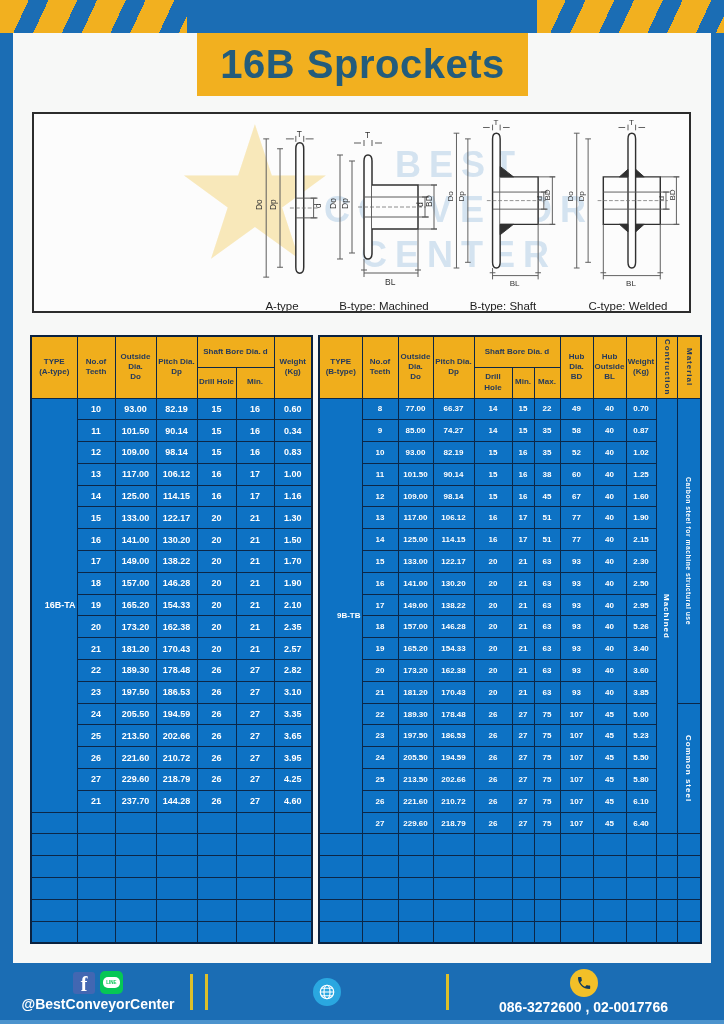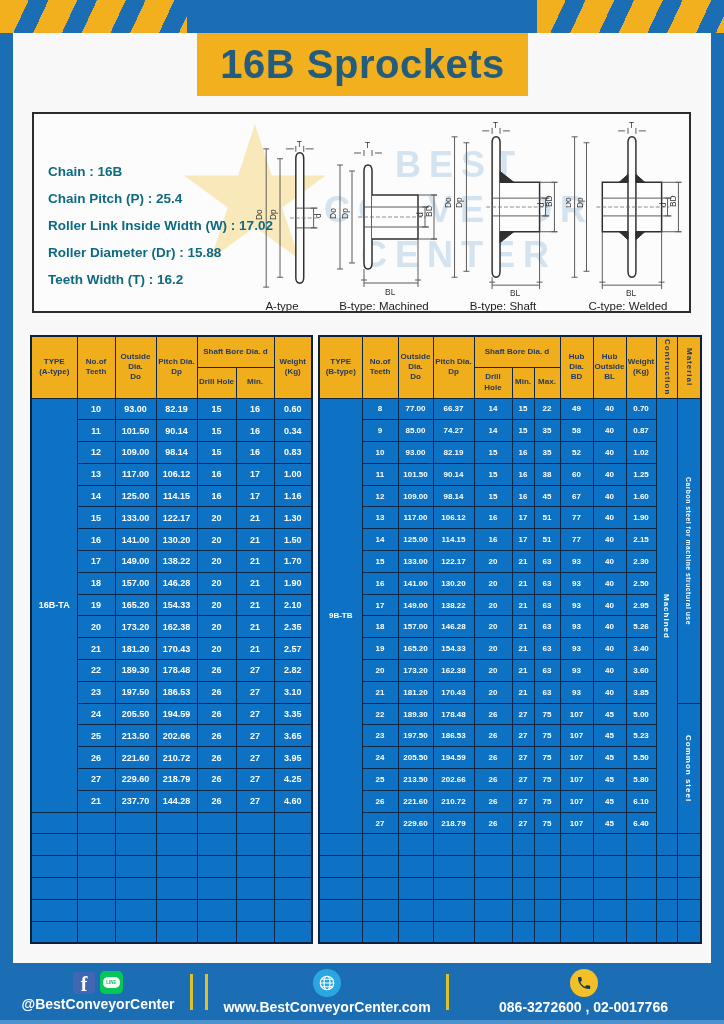--- a/index.html
+++ b/index.html
@@ -27,39 +27,39 @@
               font-size:13.5px;font-weight:700;line-height:2.0;white-space:nowrap;}
   .figs{position:absolute;left:206px;top:4px;width:450px;height:194px;z-index:1;
         display:flex;justify-content:space-between;align-items:flex-end;}
   .fig{display:flex;flex-direction:column;align-items:center;justify-content:flex-end;height:194px;}
   .fig svg{display:block;}
   .fig .dim{stroke:#5a5a5a;stroke-width:1;fill:none;}
   .fig .part{stroke:#303030;stroke-width:1.5;fill:#fdfdfd;}
   .fig .weld{fill:#303030;stroke:#303030;}
   .fig .cl{stroke:#707070;stroke-width:.8;fill:none;stroke-dasharray:4 2;}
   .fig text{font-family:"Liberation Sans",sans-serif;font-size:8.5px;fill:#333;}
-  .fig-label{margin-top:3px;font-size:11.5px;color:#1d1d1d;}
+  .fig-label{margin-top:13px;font-size:11.5px;color:#1d1d1d;}
   
   table.spec-table{position:absolute;top:302px;border-collapse:collapse;table-layout:fixed;
                    border:2px solid #0a2240;}
   table.left-t{left:17px;width:281px;}
   table.right-t{left:305px;width:382px;}
   .spec-table th,.spec-table td{border:1.5px solid #0c2747;text-align:center;vertical-align:middle;
                                 padding:0 1px;overflow:hidden;}
   .spec-table th{background:#f0ae1c;color:#253a5c;font-size:8px;font-weight:700;line-height:1.3;}
   .spec-table thead tr{height:31px;}
   .spec-table td{background:#0d72c4;color:#fff;font-weight:700;}
   table.left-t td{font-size:9px;}
   table.right-t td{font-size:8px;}
   .spec-table tbody tr{height:21.8px;}
   .pre{white-space:pre-line;}
   th.vert,td.vert-cell{writing-mode:vertical-rl;text-orientation:mixed;letter-spacing:1px;}
   td.vert-cell{font-size:7.5px;font-weight:700;}
   td.vert-cell.mat{font-size:6.8px;letter-spacing:.5px;}
-  td.type-cell{font-size:9px;}
+  td.type-cell{font-size:9px;text-align:right;}
   
   .footer{position:absolute;left:0;bottom:0;width:724px;height:61px;background:#1b6db4;
           border-bottom:4px solid #4c93cd;display:flex;align-items:center;padding:0 12px;}
   .fsec{display:flex;flex-direction:column;align-items:center;justify-content:center;gap:2px;}
   .fsec .ftext{color:#fff;font-size:14px;font-weight:700;white-space:nowrap;}
   .fsep{width:3px;height:36px;background:#ddc02a;margin:0 6px;flex:0 0 auto;}
   .s1{flex:0 0 172px;} .s2{flex:0 0 138px;} .s3{flex:0 0 226px;} .s4{flex:1;}
   .icon-row{display:flex;gap:5px;align-items:center;}
   .fb-icon{width:22px;height:22px;border-radius:3px;background:#4267b2;color:#fff;display:flex;
            align-items:flex-end;justify-content:center;font-family:"Liberation Serif",serif;
@@ -83,27 +83,20 @@
     <div class="title-box">
       <h1>16B Sprockets</h1>
     </div>
 
     <div class="spec-box">
       <div class="wm-star">★</div>
       <div class="wm-text pre">BEST
 CONVEYOR
 CENTER</div>
 
-      <div class="spec-lines">
-        <div>Chain  :  16B</div>
-        <div>Chain Pitch (P)  :  25.4</div>
-        <div>Roller Link Inside Width (W)  :  17.02</div>
-        <div>Roller Diameter (Dr)  : 15.88</div>
-        <div>Teeth Width (T)  :  16.2</div>
-      </div>
 
       <div class="figs">
 
         <div class="fig">
           <svg width="84" height="158" viewBox="0 0 84 160">
             <path class="dim" d="M46 10 H54 M66 10 H74 M56 7 V13 M64 7 V13"></path>
             <text x="57" y="8">T</text>
             <path class="dim" d="M26 10 V150 M23 10 h6 M23 150 h6"></path>
             <text transform="rotate(-90 22 82)" x="22" y="82">Do</text>
             <path class="dim" d="M40 20 V140 M37 20 h6 M37 140 h6"></path>
@@ -784,21 +777,20 @@
     <div class="fsep"></div>
     <div class="fsep"></div>
     <div class="fsec s3">
       <div class="circ web-c">
         <svg width="18" height="18" viewBox="0 0 24 24" fill="none" stroke="#fff" stroke-width="1.6">
             <circle cx="12" cy="12" r="9"></circle>
             <ellipse cx="12" cy="12" rx="4" ry="9"></ellipse>
             <path d="M3 12 H21 M4.5 7 H19.5 M4.5 17 H19.5"></path>
           </svg>
       </div>
-      <div class="ftext">www.BestConveyorCenter.com</div>
     </div>
     <div class="fsep"></div>
     <div class="fsec s4">
       <div class="circ tel-c">
         <svg width="16" height="16" viewBox="0 0 24 24">
             <path fill="#123a5e" d="M6.6 10.8c1.5 3 3.9 5.4 6.9 6.9l2.3-2.3c.3-.3.7-.4 1-.2 1.1.4 2.3.6 3.5.6.6 0 1 .4 1 1V20c0 .6-.4 1-1 1C10.6 21 3 13.4 3 4c0-.6.4-1 1-1h3.2c.6 0 1 .4 1 1 0 1.2.2 2.4.6 3.5.1.3 0 .7-.2 1l-2.3 2.3z"></path>
           </svg>
       </div>
       <div class="ftext">086-3272600 , 02-0017766</div>
     </div>

